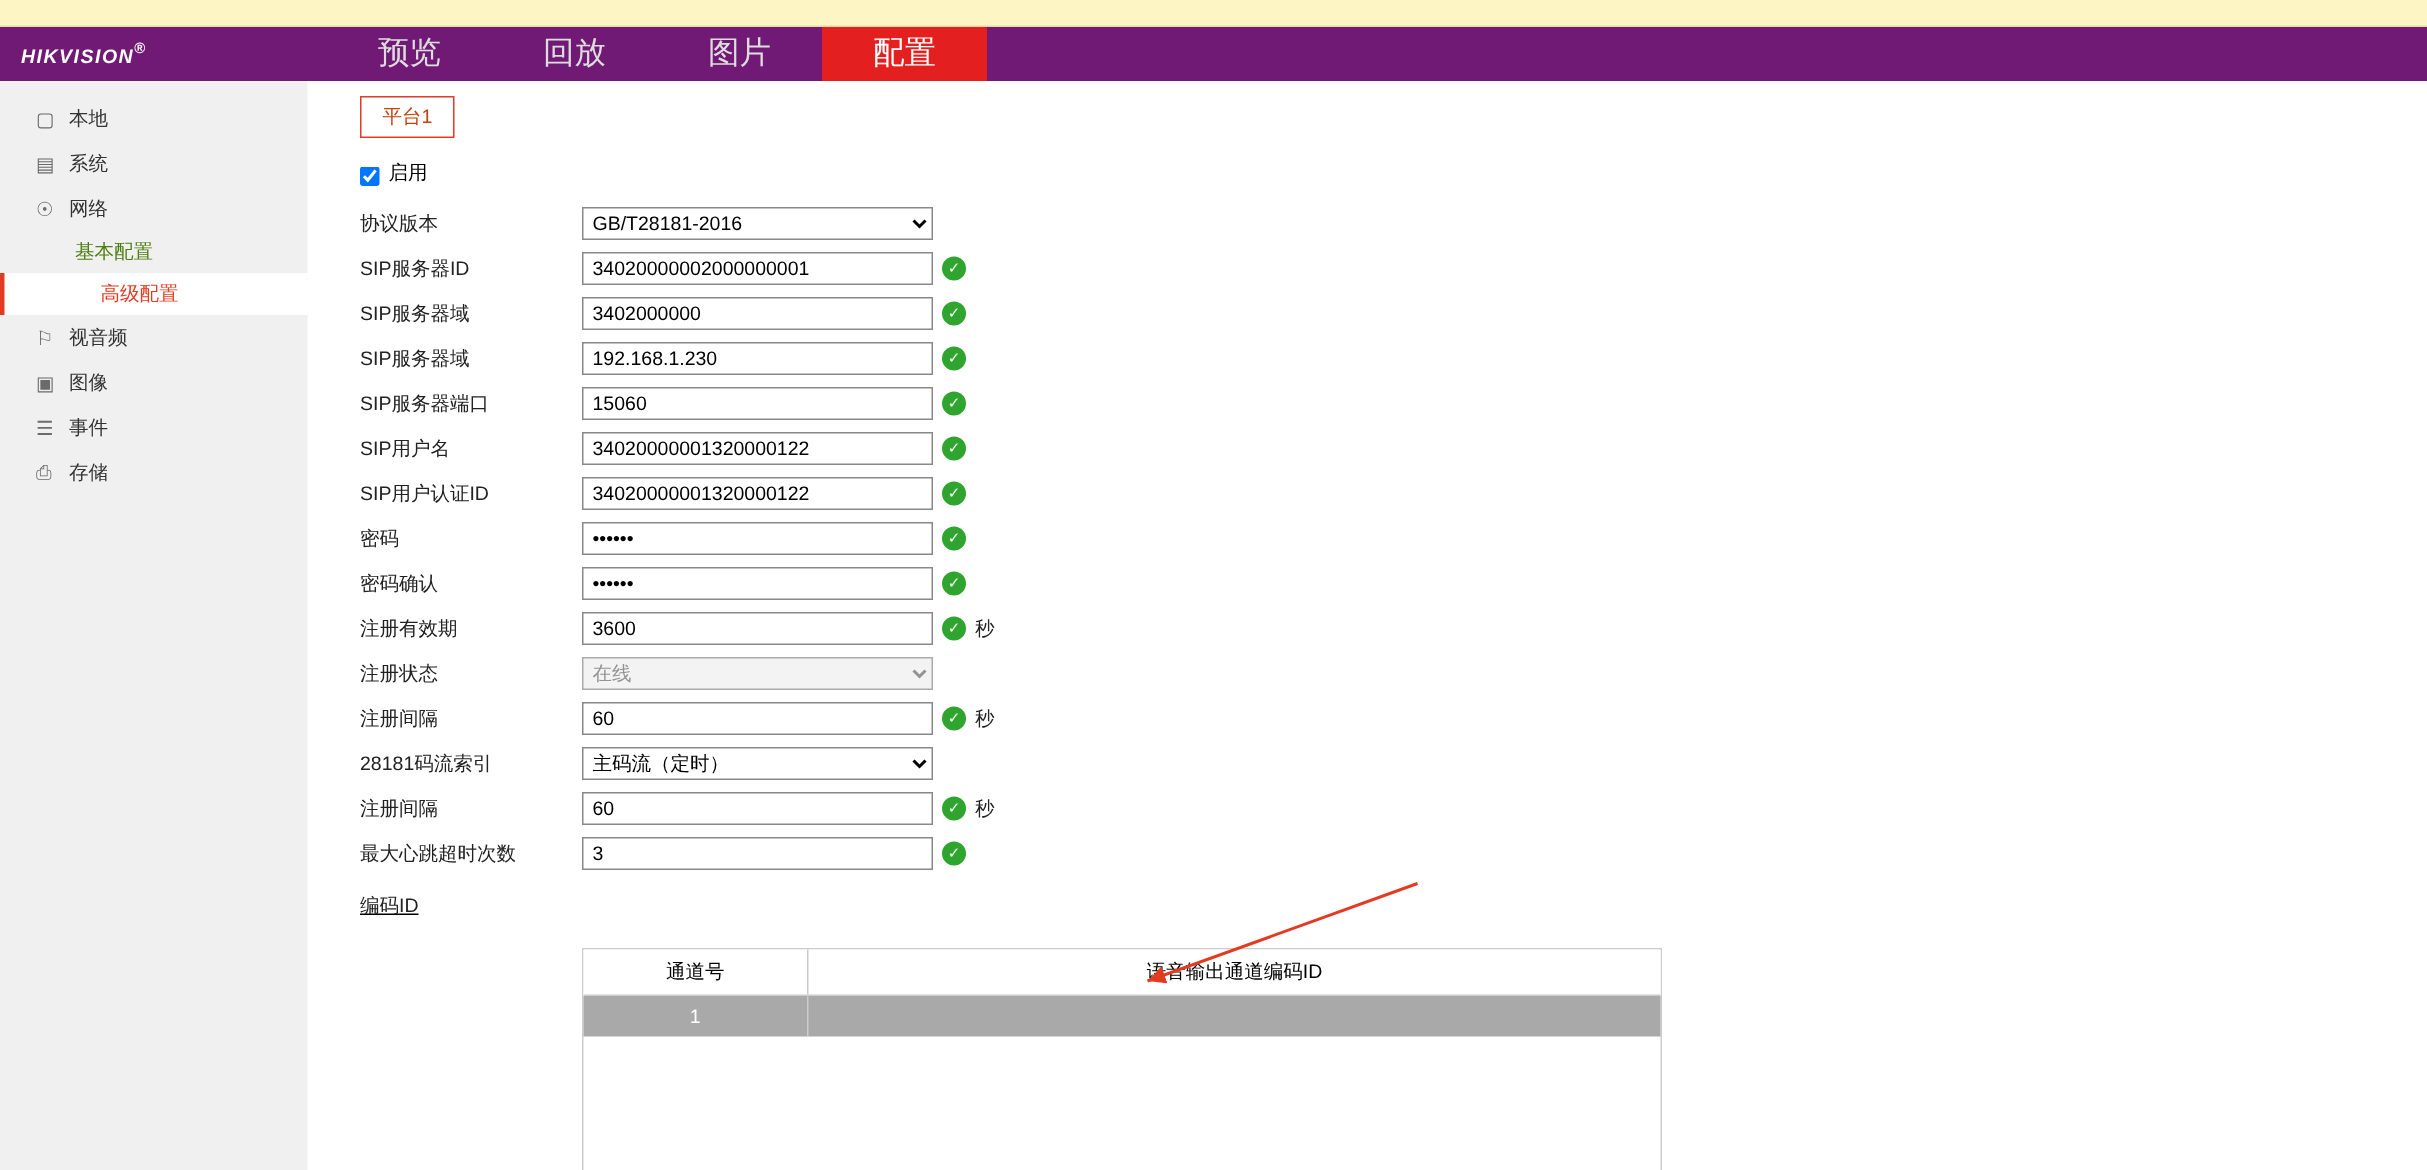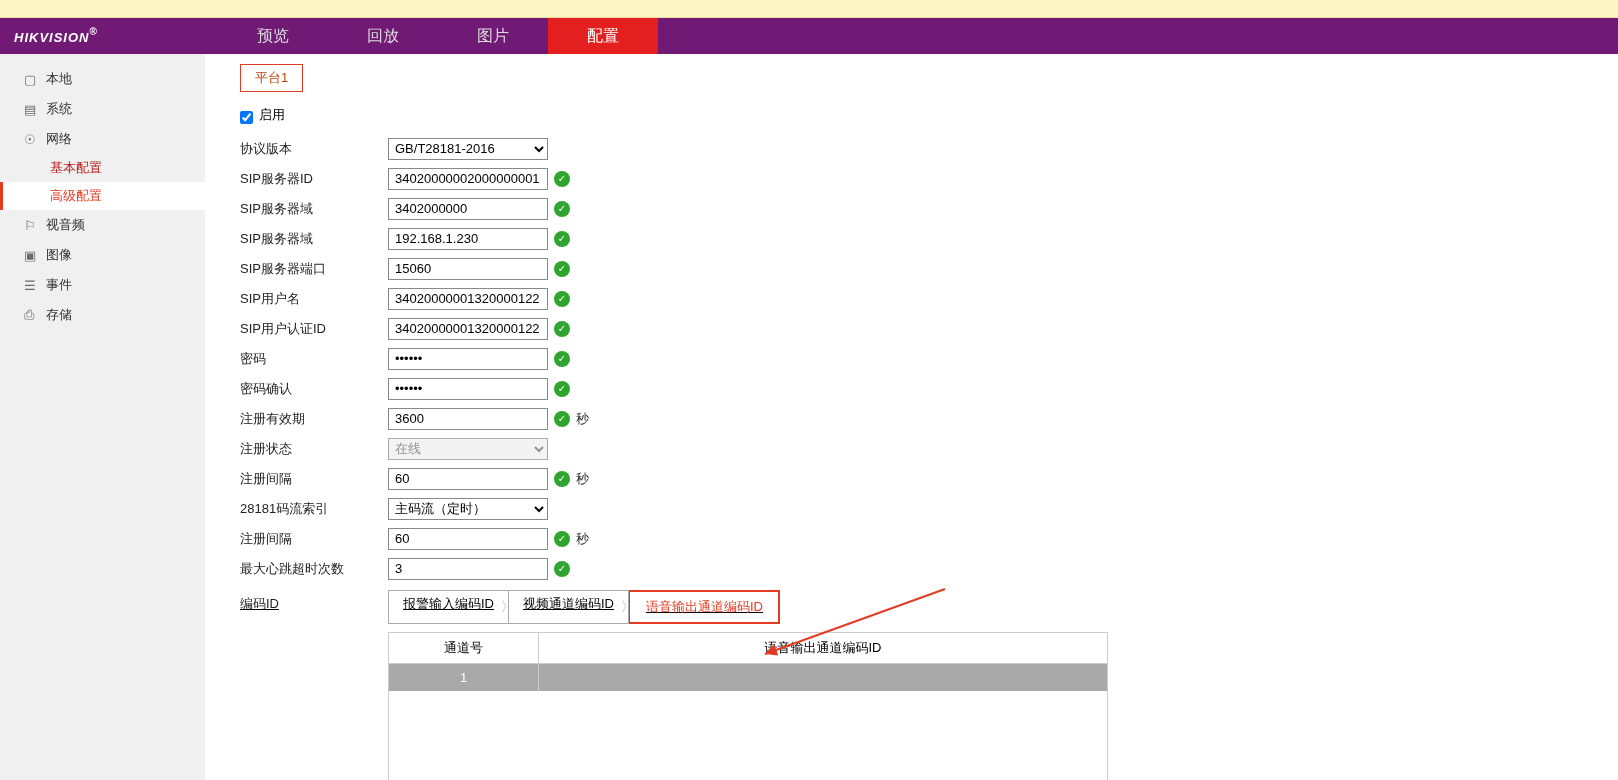--- a/index.html
+++ b/index.html
@@ -1,35 +1,35 @@
 <!DOCTYPE html>
 <html><head>
 <meta charset="utf-8">
 <style>
 * { margin:0; padding:0; box-sizing:border-box; font-family: "Microsoft YaHei", Arial, sans-serif; font-size:13px; }
 body { background:#fff; width:1618px; }
 .topbar-yellow { height:18px; background:#fdf6c4; border-bottom:1px solid #e8dca0; }
 .header { height:36px; background:#701a75; display:flex; align-items:center; }
 .logo { width:218px; color:#fff; font-weight:bold; font-size:18px; letter-spacing:1px; padding-left:14px; font-style:italic;}
 .logo sup{font-size:10px;font-style:normal;}
-.nav-item { color:#ddd; width:110px; text-align:center; line-height:36px; cursor:pointer; font-size:16px;}
+.nav-item { color:#ddd; width:110px; text-align:center; line-height:36px; cursor:pointer; font-size:21px;}
 .nav-item.active { background:#e41f1f; color:#fff; }
 .main { display:flex; }
 .sidebar { width:205px; background:#f0f0f0; min-height:726px; padding-top:10px;}
 .side-item { display:flex; align-items:center; height:30px; padding-left:24px; cursor:pointer; color:#333;}
 .side-item .icon{width:22px; display:inline-block; color:#6b6b6b;}
-.side-sub{padding-left:50px; height:28px; line-height:28px; cursor:pointer; color:#b91c1c;}
-.side-sub.active{ color:#e33b22; background:#fff; border-left:3px solid #e33b22; padding-left:47px;}
+.side-sub{padding-left:50px; height:28px; line-height:28px; cursor:pointer; color:#4d7c0f;}
+.side-sub.active{ color:#e33b22; background:#fff; border-left:3px solid #e33b22; padding-left:64px;}
 .content { flex:1; padding:10px 0 0 35px; }
 .tab-box { border:1px solid #e33b22; color:#c2410c; display:inline-block; padding:4px 14px; margin-bottom:14px; }
 .chk-row{margin-bottom:10px; display:flex; align-items:flex-end;}
 .chk-row input{margin-right:6px;}
 .form-row{ display:flex; align-items:center; height:29px; margin-bottom:1px;}
 .form-label{ width:148px; color:#222;}
-.form-input{ width:160px; height:22px; border:1px solid #888; padding:0 6px; background:#fff;}
+.form-input{ width:234px; height:22px; border:1px solid #888; padding:0 6px; background:#fff;}
 .form-input:disabled{background:#eee;color:#666;}
 select.form-input{padding:0 2px;}
 .check-icon{ width:16px; height:16px; margin-left:6px; display:inline-flex; align-items:center; justify-content:center; background:#2fa52f; border-radius:50%; color:#fff; font-size:10px;}
 .unit{margin-left:6px; color:#222;}
 .encode-tabs{display:flex; margin-top:6px;}
 .et-item{ border:1px solid #aaa; padding:4px 14px; position:relative; background:#fff; cursor:pointer; margin-right:-1px;}
 .et-item.active{color:#e33b22;}
 .et-chevron{position:absolute; right:-7px; top:0; width:14px; height:100%; display:flex; align-items:center; color:#aaa; pointer-events:none;}
 .et-group-highlight{border:2px solid #e33b22; padding:2px; display:inline-flex;}
 .table-wrap{margin-top:14px; width:720px; border:1px solid #ccc;}
@@ -172,35 +172,20 @@
       <span class="unit">秒</span>
     </div>
     <div class="form-row">
       <div class="form-label">最大心跳超时次数</div>
       <input class="form-input" value="3" style="">
       <span class="check-icon">✓</span>
     </div>
 
     <div class="form-row" style="margin-top:6px;text-decoration:underline;">
       <div class="form-label">编码ID</div>
-      <div class="encode-tabs">
-        <div class="et-item">
-          <span>报警输入编码ID</span>
-          <span class="et-chevron">〉</span>
-        </div>
-        <div class="et-item">
-          <span>视频通道编码ID</span>
-          <span class="et-chevron">〉</span>
-        </div>
-        <div class="et-group-highlight">
-          <div class="et-item active" style="border:none;">
-            <span>语音输出通道编码ID</span>
-          </div>
-        </div>
-      </div>
     </div>
 
     <div style="margin-left:148px;">
       <div class="table-wrap">
         <div class="t-header">
           <div class="t-col1">通道号</div>
           <div class="t-col2">语音输出通道编码ID</div>
         </div>
         <div class="t-row">
           <div class="t-col1">1</div>

